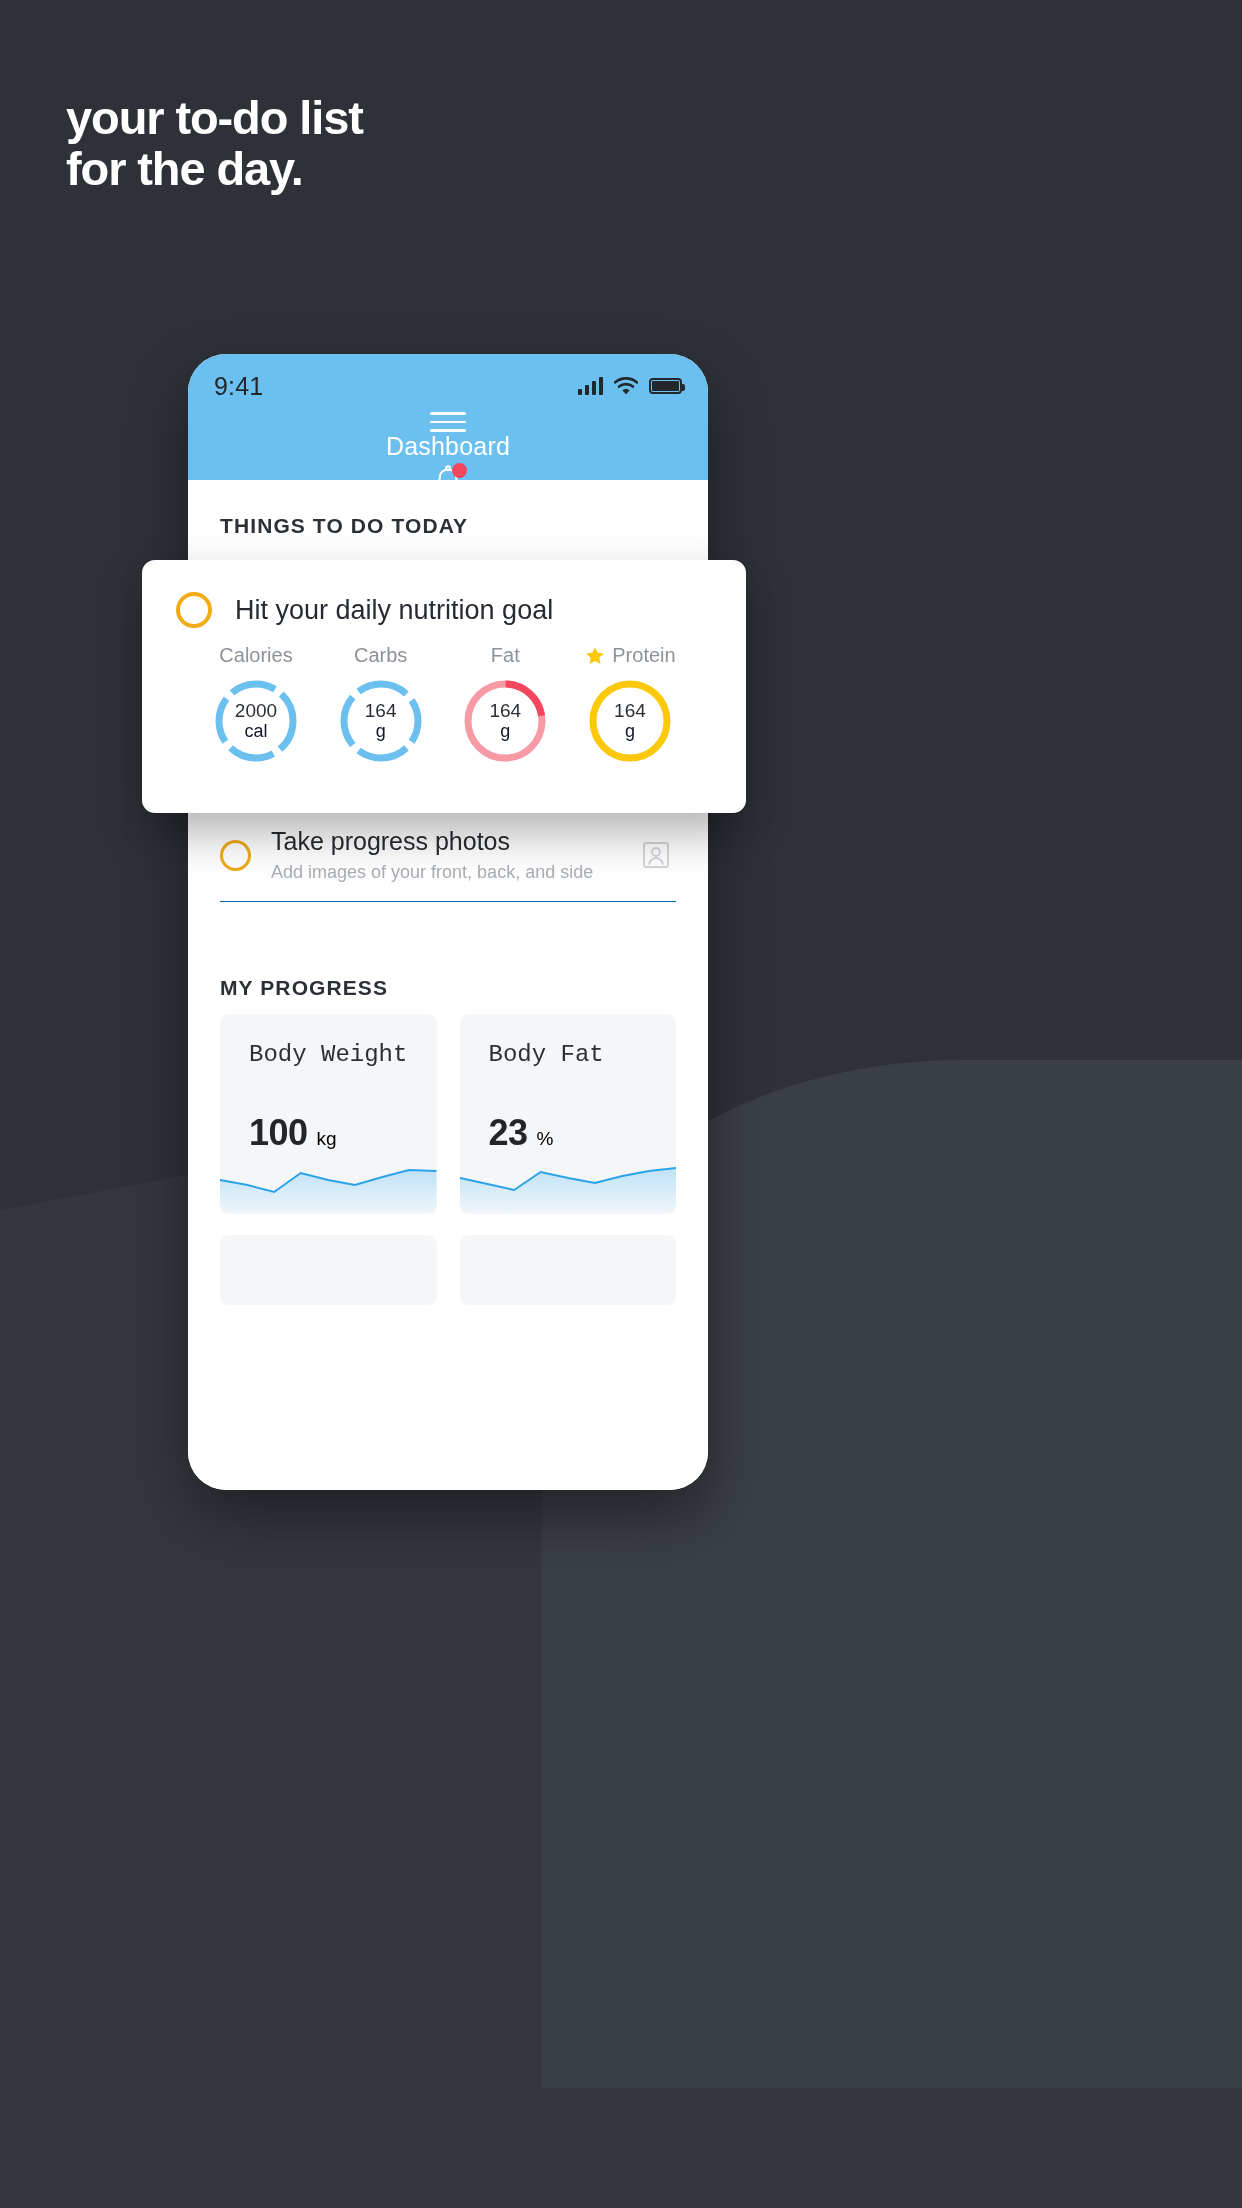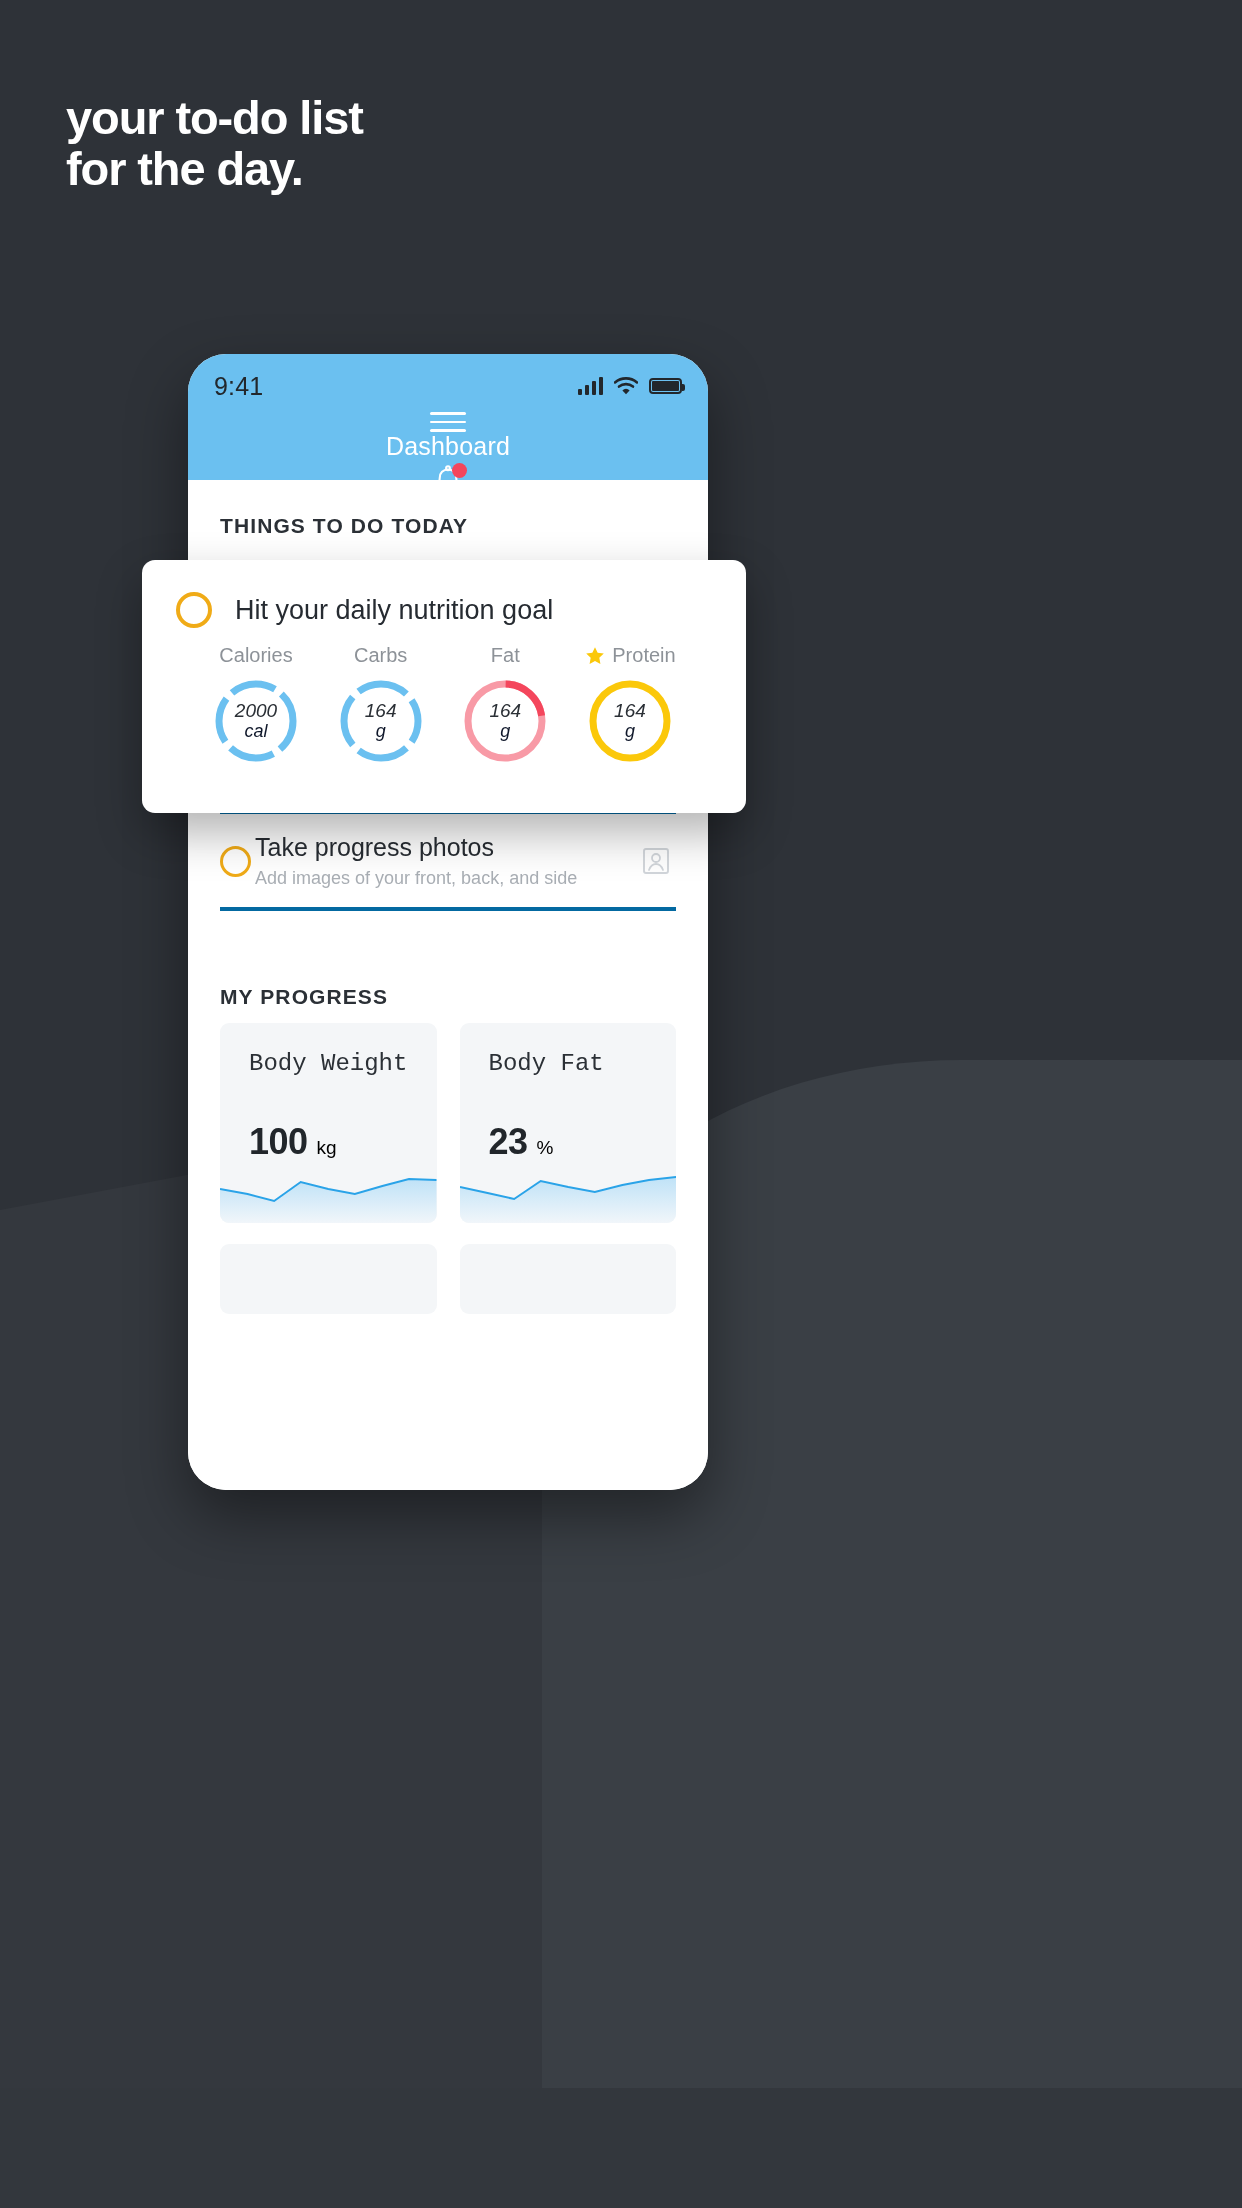--- a/index.html
+++ b/index.html
@@ -91,23 +91,23 @@
   
   #content { background:#ffffff; height:1010px; position:relative; }
   .section-title {
     font-size:21px; font-weight:bold; letter-spacing:1.1px;
     color:#2b3036; padding:34px 32px 0 32px;
   }
 
   
   #todo-list { padding:0 32px; }
   .todo-row {
-    display:flex; align-items:center; gap:4px;
+    display:flex; align-items:center; gap:20px;
     padding:18px 0 17px 0;
-    border-bottom:4px solid #0369a1;
+    border-bottom:1px solid #0369a1;
   }
   .todo-ring {
     width:31px; height:31px; border-radius:50%;
     border:3.5px solid #f0ab17; flex:none;
   }
   .todo-ring.green { border-color:#4ecb71; }
   .todo-texts { flex:1; }
   .todo-title { font-size:25px; color:#272c32; line-height:31px; }
   .todo-sub { font-size:18px; color:#a9aeb4; margin-top:4px; line-height:23px; }
   .todo-icon { width:40px; height:40px; flex:none; opacity:.85; }
@@ -148,21 +148,21 @@
     border:4px solid #f0ab17; flex:none;
   }
   #nutrition-title { font-size:27px; color:#262b31; }
 
   #macros { display:flex; justify-content:space-between; padding:16px 24px 0 22px; }
   .macro { width:116px; text-align:center; }
   .macro-label {
     font-size:20px; color:#8d9298; margin-bottom:6px;
     display:flex; align-items:center; justify-content:center; gap:6px;
   }
-  .macro-ring { width:96px; height:96px; margin:0 auto; position:relative;font-style:italic; }
+  .macro-ring { width:96px; height:96px; margin:0 auto; position:relative; }
   .macro-ring svg { display:block; }
   .macro-center {
     position:absolute; inset:0; display:flex; flex-direction:column;
     align-items:center; justify-content:center; line-height:21px;
   }
   .macro-num { font-size:19px; color:#2b3036; }
   .macro-unit { font-size:18px; color:#0f172a; }
 </style>
 </head>
 <body>

